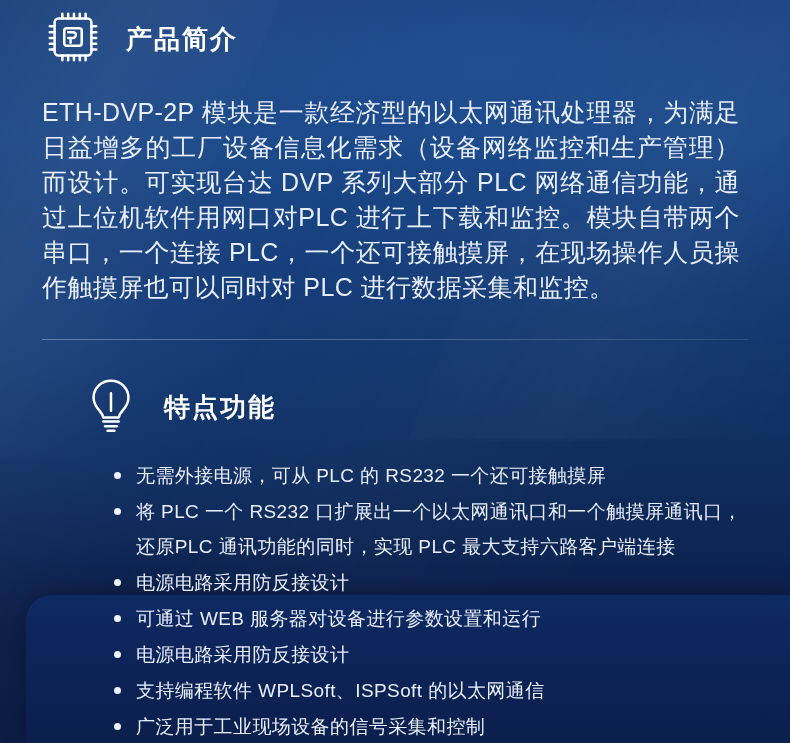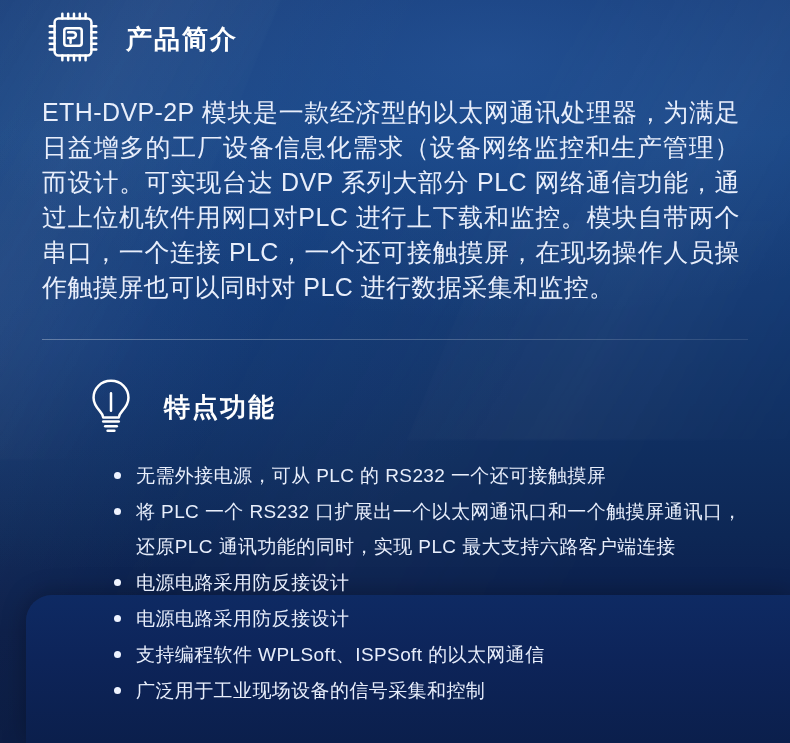--- a/index.html
+++ b/index.html
@@ -172,19 +172,20 @@
           <path d="M32 20 v18"></path>
         </g>
       </svg>
       <div class="sec-title">特点功能</div>
     </div>
 
     <ul class="feature-list">
       <li>无需外接电源，可从 PLC 的 RS232 一个还可接触摸屏</li>
       <li>将 PLC 一个 RS232 口扩展出一个以太网通讯口和一个触摸屏通讯口，还原PLC 通讯功能的同时，实现 PLC 最大支持六路客户端连接</li>
       <li>电源电路采用防反接设计</li>
+      <li>可通过 WEB 服务器对设备进行参数设置和运行</li>
       <li>电源电路采用防反接设计</li>
       <li>支持编程软件 WPLSoft、ISPSoft 的以太网通信</li>
       <li>广泛用于工业现场设备的信号采集和控制</li>
     </ul>
 
   </div>
 </div>
 
 </body></html>

